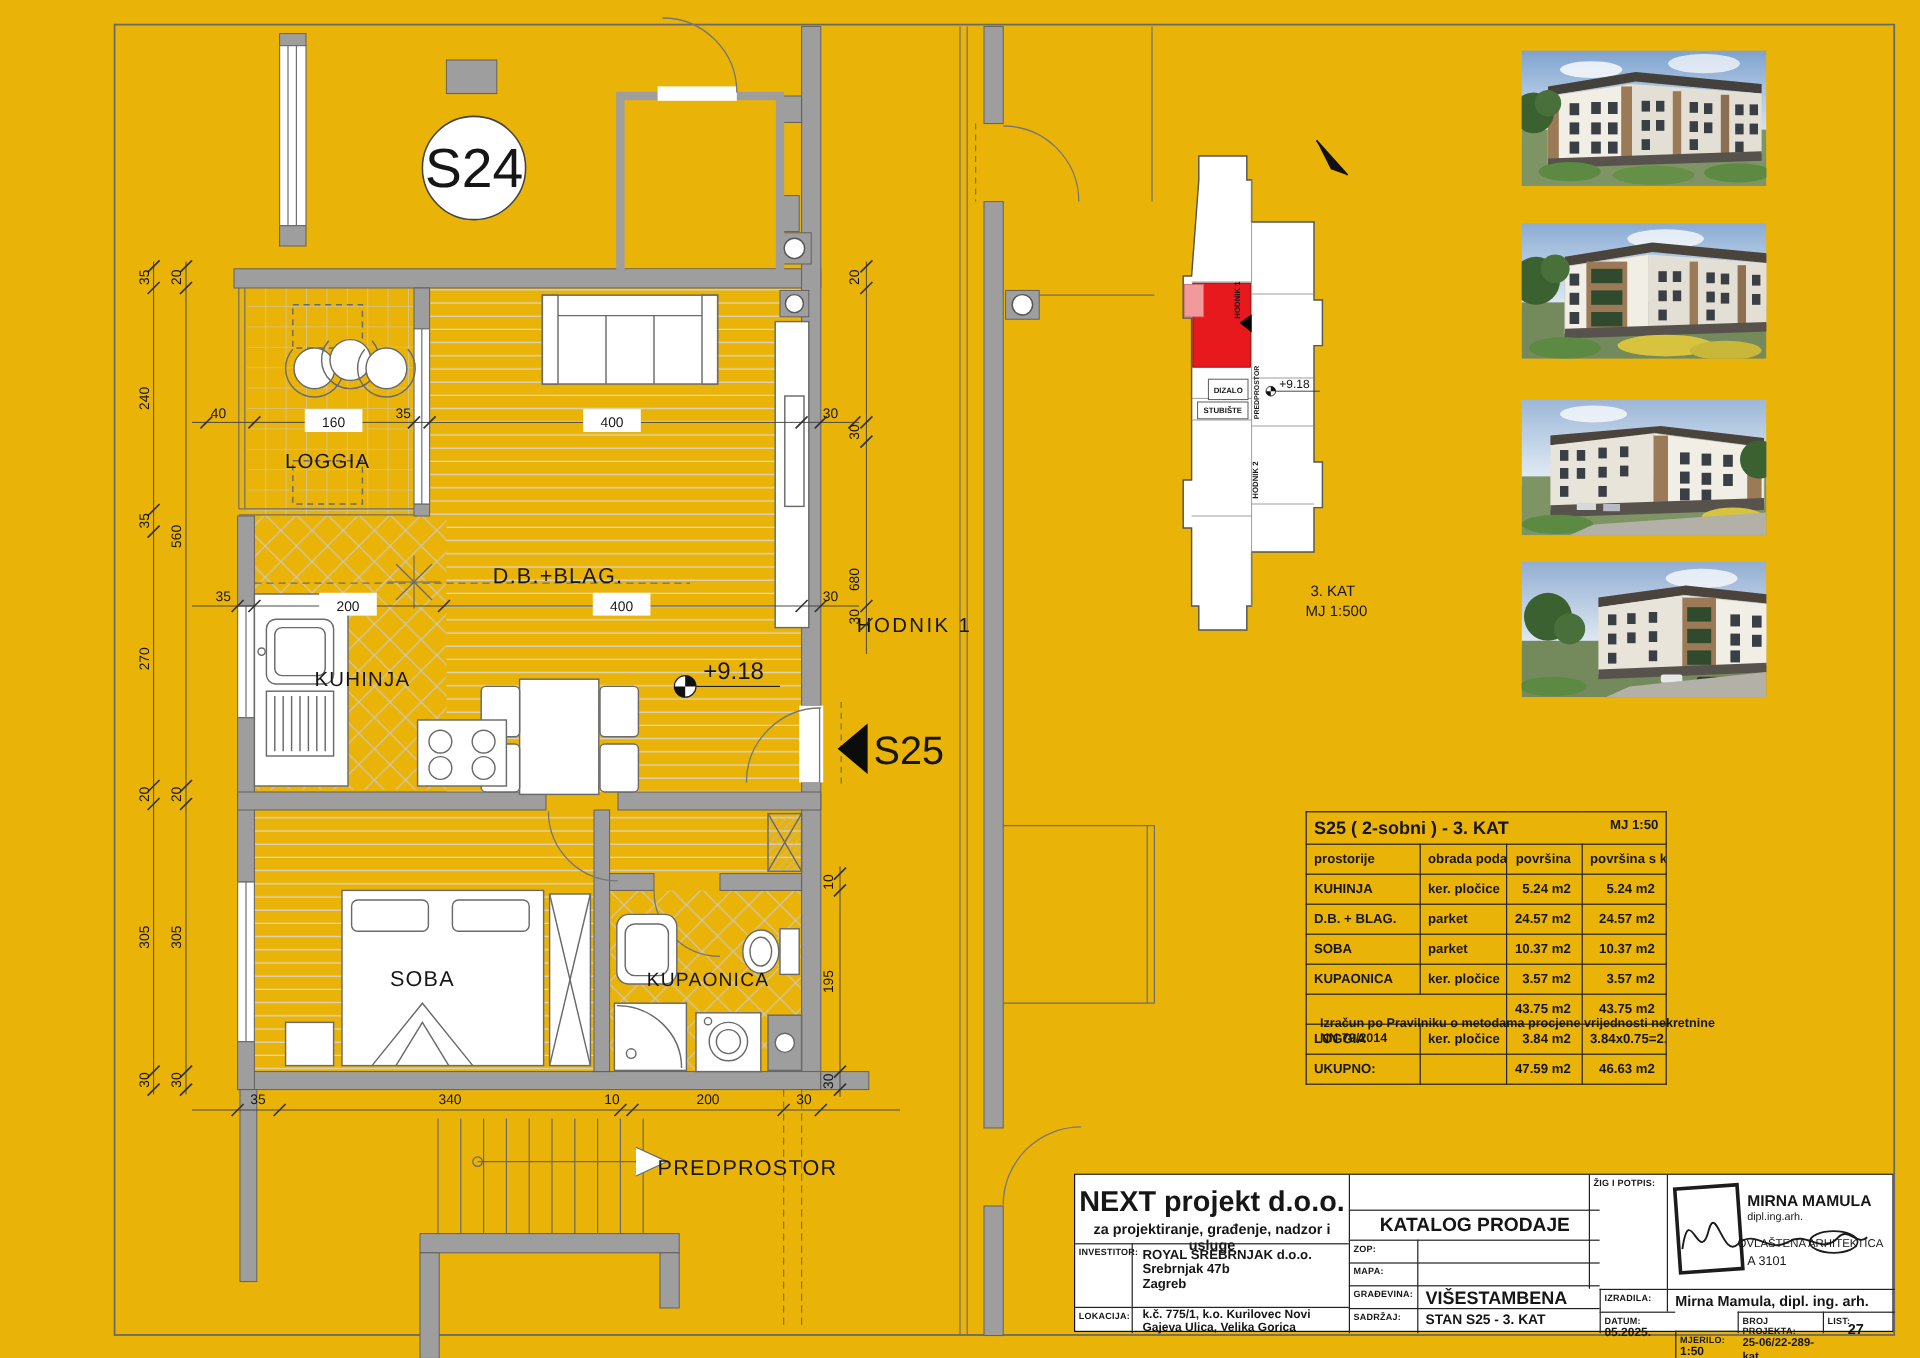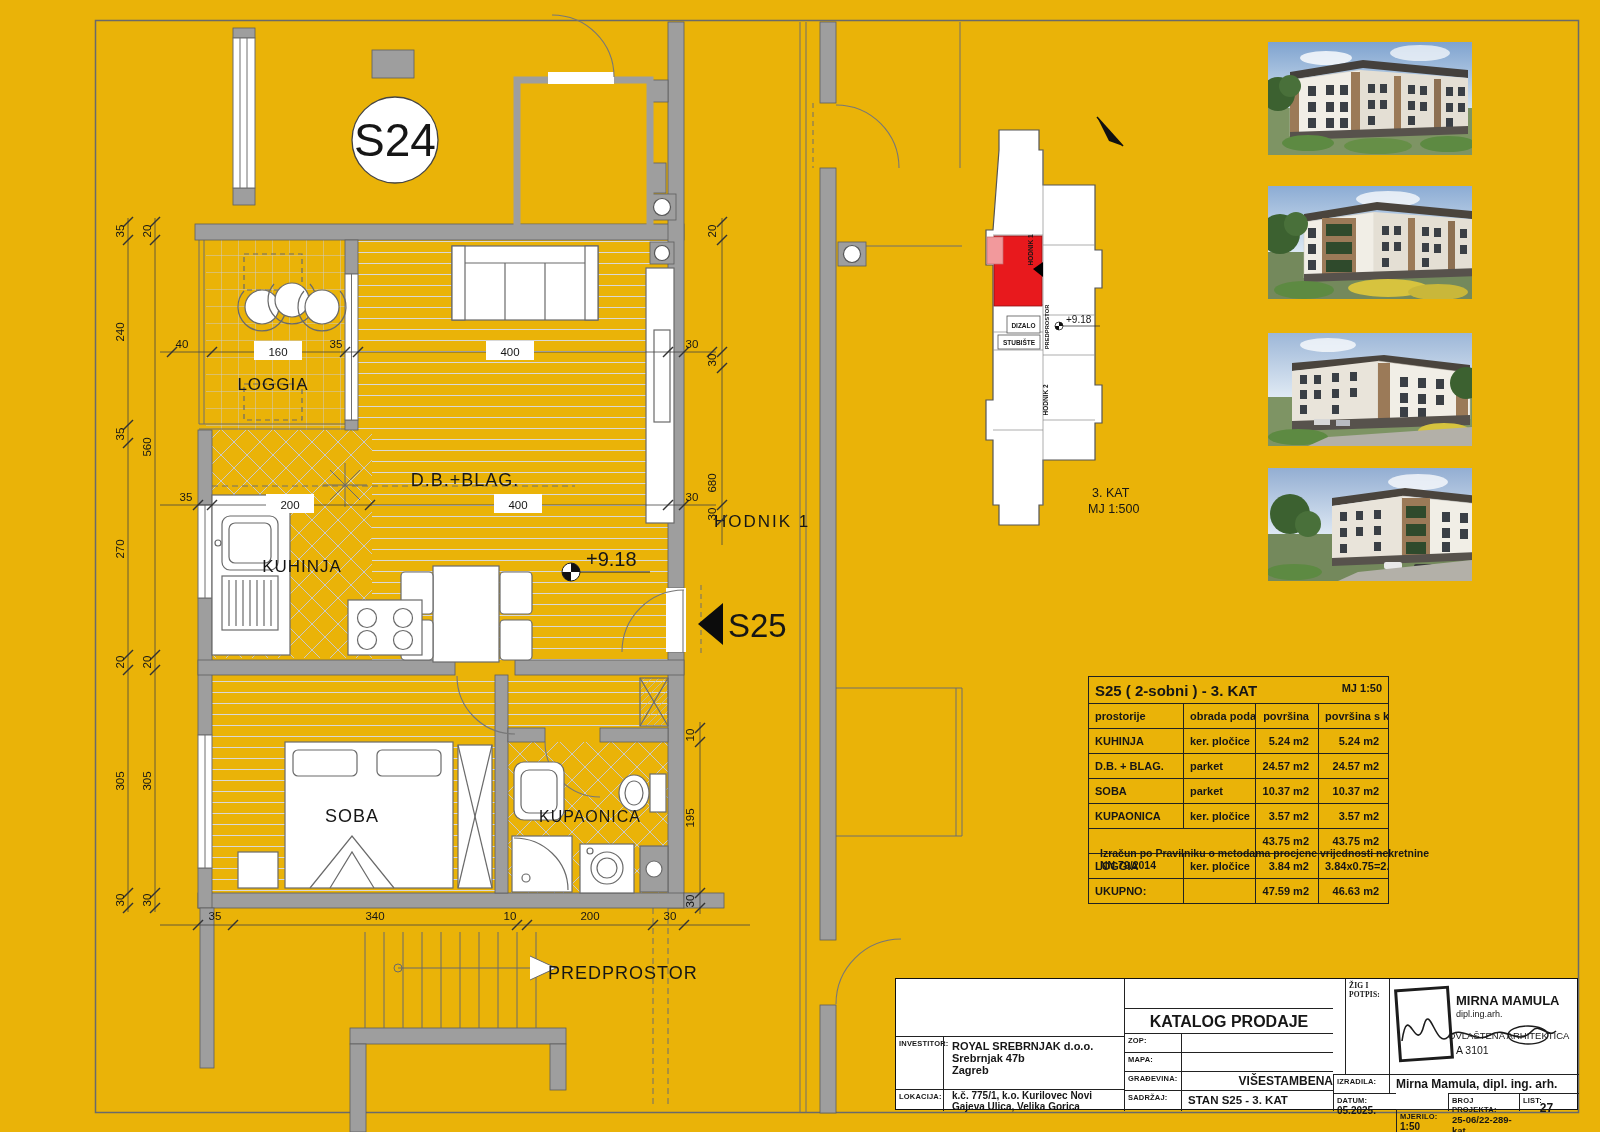--- a/index.html
+++ b/index.html
@@ -686,20 +686,24 @@
           <td></td>
     <td class="c-r">47.59 m2</td>
           <td class="c-r">46.63 m2</td>
         </tr>
 </tbody>
     </table>
 <div class="tbl-note">Izračun po Pravilniku o metodama procjene vrijednosti nekretnine  NN 79/2014</div>
 
 <div class="tb">
 
+  <div class="cell" style="left:0;top:0;width:228px;height:57px;">
+    <div class="company">NEXT projekt d.o.o.</div>
+    <div class="company-sub">za projektiranje, građenje, nadzor i usluge</div>
+  </div>
   <div class="cell bt" style="left:0;top:57px;width:47px;height:53px;">
     <div class="lab">INVESTITOR:</div>
       </div>
   <div class="cell bt bl" style="left:47px;top:57px;width:181px;height:53px;font-size:11px;padding:3px 0 0 8px;">
     <div class="val">ROYAL SREBRNJAK d.o.o.</div>
     <div class="val">Srebrnjak 47b</div>
     <div class="val">Zagreb</div>
   </div>
   <div class="cell bt" style="left:0;top:110px;width:47px;height:22px;">
     <div class="lab">LOKACIJA:</div>
@@ -718,30 +722,30 @@
       </div>
   <div class="cell bl bt" style="left:285px;top:54px;width:152px;height:19px;"></div>
   <div class="cell bl bt" style="left:228px;top:73px;width:57px;height:19px;">
         <div class="lab">MAPA:</div>
       </div>
   <div class="cell bl bt" style="left:285px;top:73px;width:152px;height:19px;"></div>
   <div class="cell bl bt" style="left:228px;top:92px;width:57px;height:19px;">
         <div class="lab">GRAĐEVINA:</div>
       </div>
   <div class="cell bl bt" style="left:285px;top:92px;width:152px;height:19px;">
-    <div class="val" style="font-size:12px;padding:2px 0 0 6px;text-align:right;">VIŠESTAMBENA</div>
+    <div class="val" style="font-size:15px;padding:2px 0 0 6px;">VIŠESTAMBENA</div>
       </div>
   <div class="cell bl bt" style="left:228px;top:111px;width:57px;height:21px;">
         <div class="lab">SADRŽAJ:</div>
       </div>
   <div class="cell bl bt" style="left:285px;top:111px;width:152px;height:21px;">
     <div class="val" style="font-size:11.5px;padding:3px 0 0 6px;">STAN S25 - 3. KAT</div>
       </div>
 
-  <div class="cell bl" style="left:449px;top:0;width:56px;height:95px;font-family:Liberation Serif, serif;">
+  <div class="cell bl" style="left:428px;top:0;width:56px;height:95px;">
     <div class="lab">ŽIG I POTPIS:</div>
       </div>
   <div class="cell bl" style="left:493px;top:0;width:190px;height:95px;">
     <svg width="188" height="93" viewBox="0 0 188 93">
       <rect x="8" y="10" width="52" height="70" fill="none" stroke="#1c1c1c" stroke-width="3" transform="rotate(-4 34 45)"></rect>
       <path d="M 12,62 C 18,20 26,78 34,46 C 40,24 46,70 58,58 C 72,44 84,66 100,56 C 116,46 128,68 142,52 C 150,43 158,60 166,52" fill="none" stroke="#1c1c1c" stroke-width="1.6"></path>
       <ellipse cx="138" cy="56" rx="20" ry="9" fill="none" stroke="#1c1c1c" stroke-width="1.4"></ellipse>
       <text x="66" y="26" font-size="13" font-weight="bold">MIRNA MAMULA</text>
       <text x="66" y="38" font-size="9">dipl.ing.arh.</text>
       <text x="58" y="60" font-size="9.5">OVLAŠTENA ARHITEKTICA</text>

